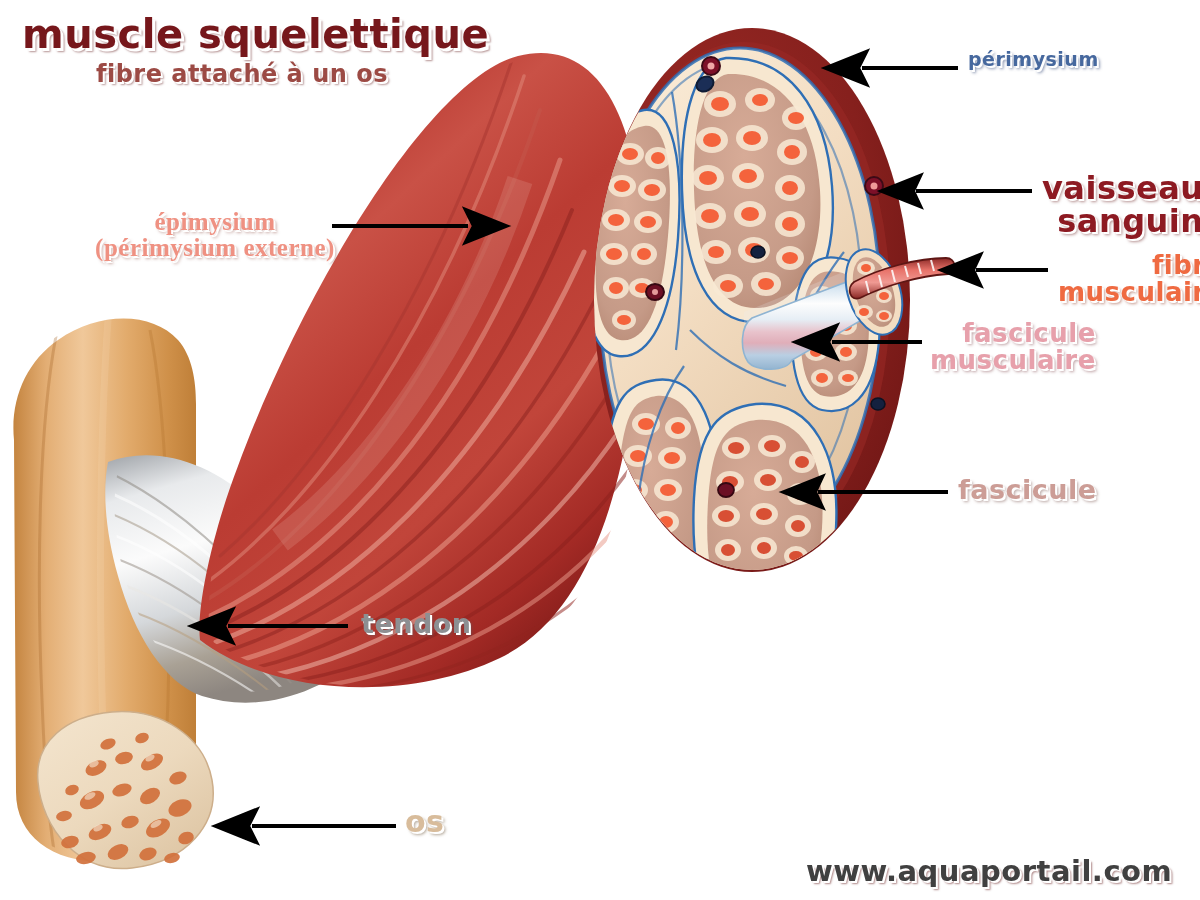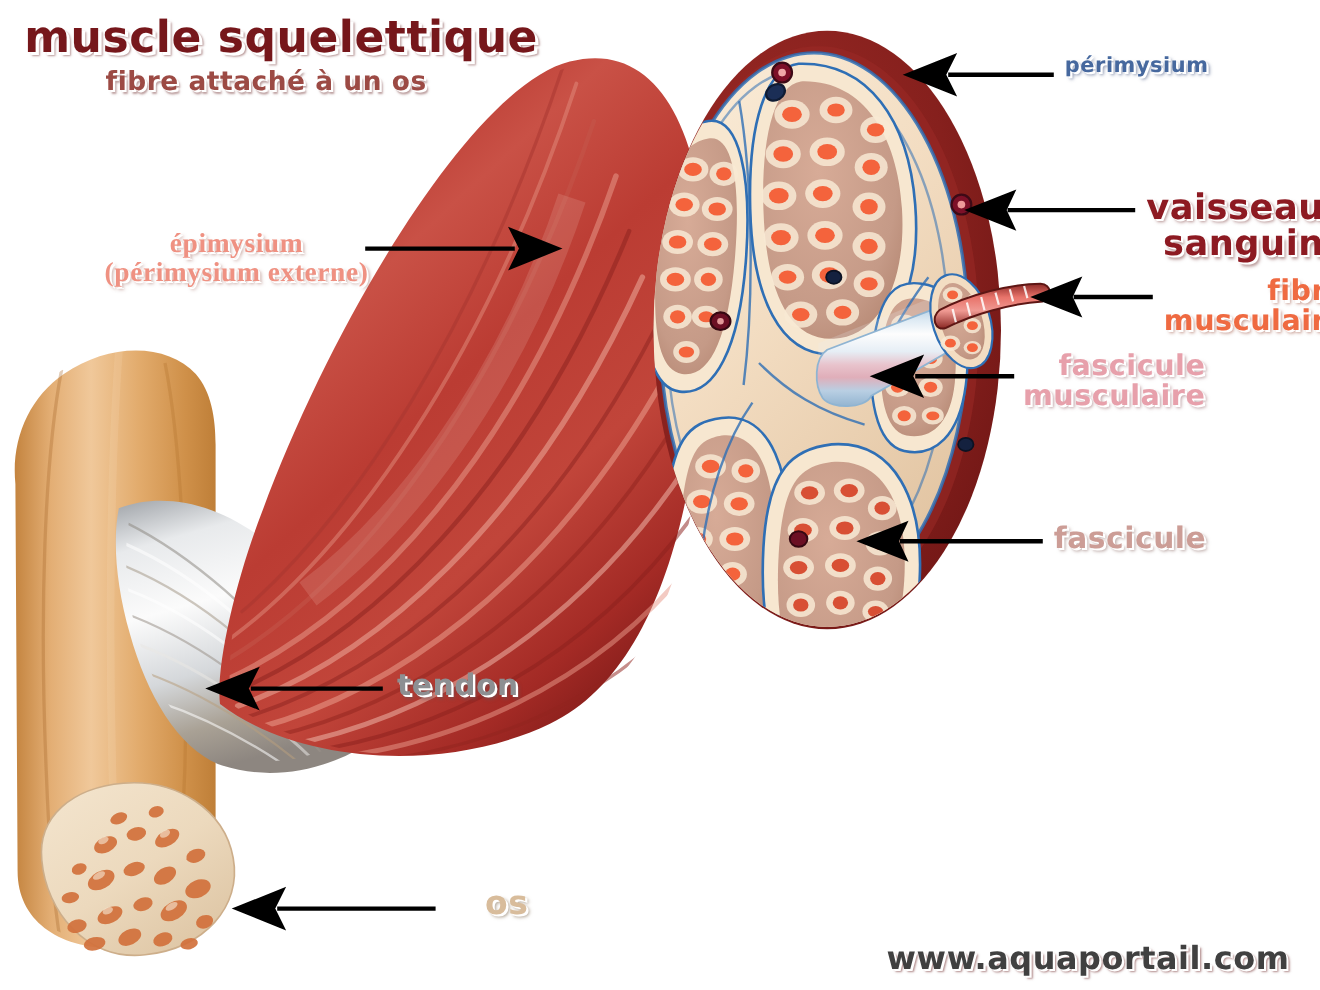--- a/index.html
+++ b/index.html
@@ -28,21 +28,21 @@
          text-shadow:2px 2px 0 #ffffff, 3px 3px 3px rgba(140,90,95,.55);}
   #lbl-endomysium{left:958px;top:476px;font-size:27px;color:#cc9d96;
          text-shadow:2px 2px 0 #ffffff, 3px 3px 3px rgba(130,95,90,.55);}
 
   #lbl-epimysium{left:40px;top:209px;font-size:25px;color:#ef9182;text-align:center;
          width:350px;
          text-shadow:2px 2px 0 #ffffff, 3px 3px 3px rgba(150,90,80,.5);font-family:Liberation Serif, serif;}
   #lbl-tendon{left:361px;top:610px;font-size:27px;color:#8d8f92;
          text-shadow:2px 2px 0 #ffffff, 3px 3px 3px rgba(90,90,95,.5);}
   #lbl-os{left:405px;top:807px;font-size:30px;color:#d8bc9b;
-         text-shadow:2px 2px 0 #ffffff, 3px 3px 3px rgba(130,110,85,.6);margin-left:36px;}
+         text-shadow:2px 2px 0 #ffffff, 3px 3px 3px rgba(130,110,85,.6);}
   #watermark{left:806px;top:857px;font-size:29px;color:#404040;
          text-shadow:2px 2px 0 #ffffff, 3px 3px 2px rgba(110,40,40,.55);}
 </style>
 </head>
 <body>
 
 <div id="stage">
 
   <svg class="layer" viewBox="0 0 1200 900">
     <defs>

